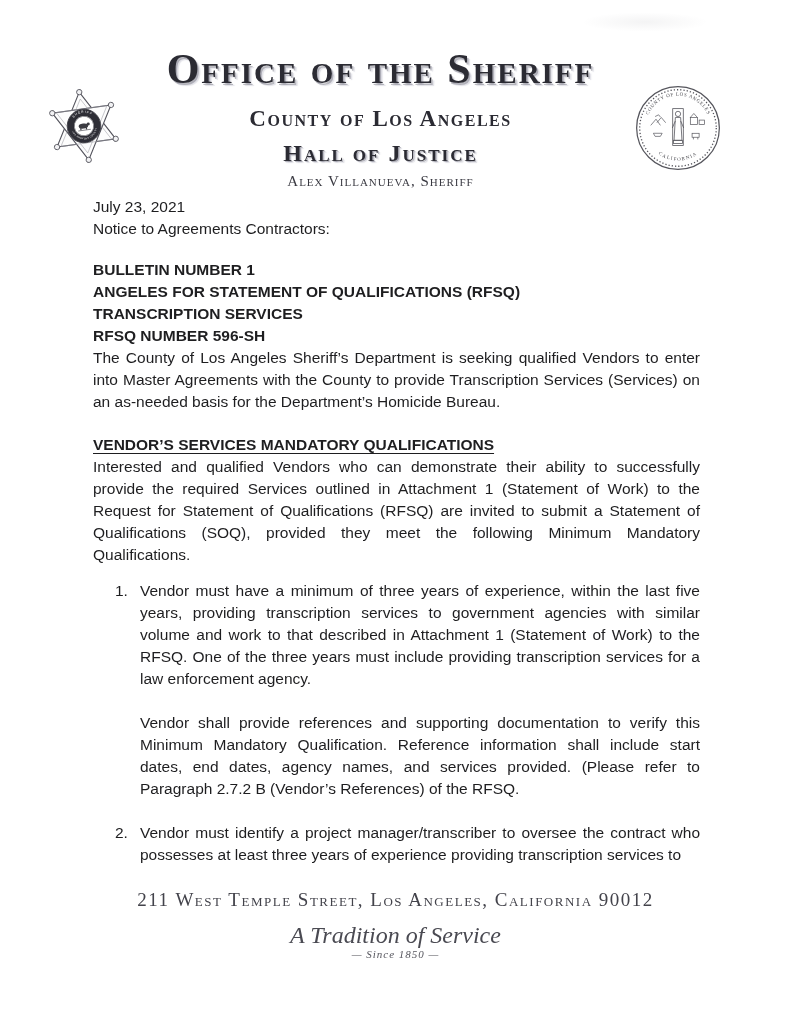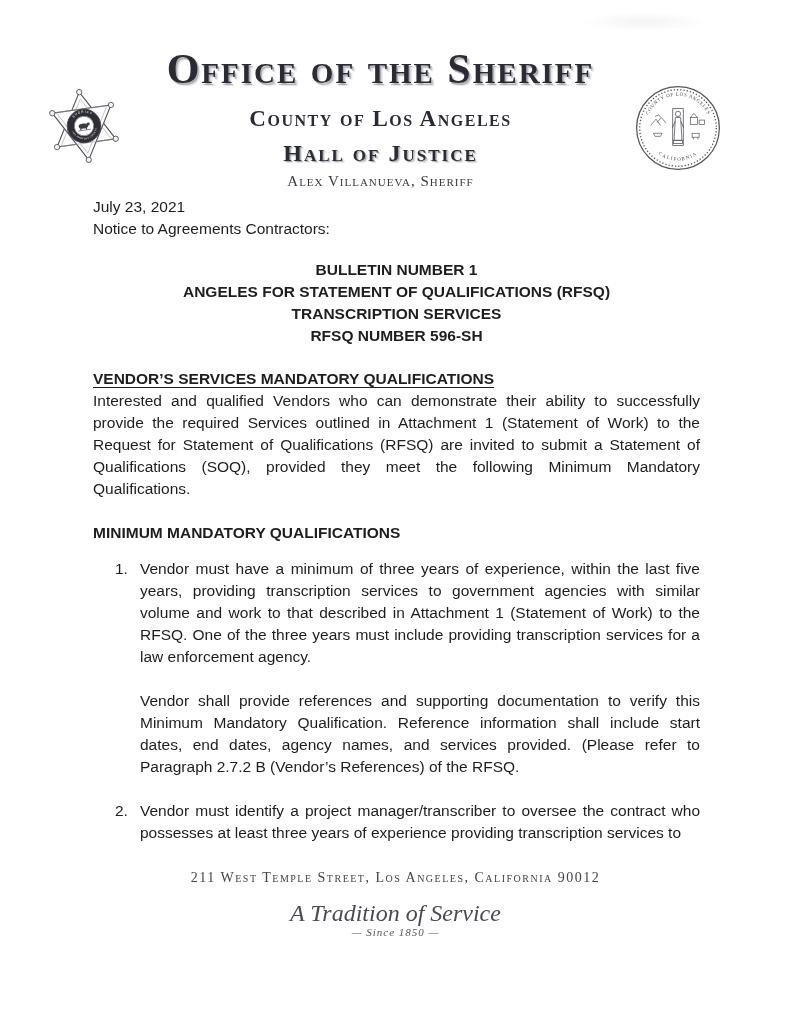--- a/index.html
+++ b/index.html
@@ -33,41 +33,41 @@
   }
   .sheriff-line{
     margin-top:7px;font-size:15px;line-height:16px;font-variant:small-caps;letter-spacing:1px;color:#3a3a42;
   }
 
   
   .body{padding:0 91px 0 93px;font-size:15.5px;line-height:22px;}
   .body p{margin:0;}
   .date{margin:0;}
   .salutation{margin-top:69px;}
-  .bulletin{margin-top:19px;text-align:center;font-weight:bold;}
+  .bulletin{margin-top:19px;text-align:left;font-weight:bold;}
   .bulletin div{line-height:22px;}
   .sec-head{margin:0;font-size:15.5px;line-height:22px;font-weight:bold;}
   .sec-head.underline{text-decoration:underline;text-underline-offset:3px;}
   .h-intro{margin-top:11px;}
   .p-body{text-align:justify;text-align-last:left;}
   .p-intro{margin-top:17px;}
   .h-vendor{margin-top:21px;}
   .p-vendor{margin-top:17px;}
   .h-min{margin-top:22px;}
   .mmq-list{margin:14px 0 0 22px;padding:0;list-style:none;}
   .mmq-item{display:flex;margin-top:22px;}
   .mmq-item:first-child{margin-top:14px;}
   .mmq-num{flex:0 0 25px;}
   .mmq-body{flex:1;}
   .mmq-body p{text-align:justify;text-align-last:left;}
   .mmq-body p + p{margin-top:22px;}
 
   
   .page-footer{margin-top:24px;text-align:center;font-family:"Liberation Serif", serif;color:#3e3e46;}
-  .footer-address{font-size:14px;line-height:20px;font-variant:small-caps;letter-spacing:1.5px;color:#43434b;}
+  .footer-address{font-size:19px;line-height:20px;font-variant:small-caps;letter-spacing:1.5px;color:#43434b;}
   .footer-tagline{margin-top:12px;font-style:italic;font-size:24px;line-height:26px;color:#4a4a52;}
   .footer-since{font-style:italic;font-size:11px;line-height:12px;color:#55555d;letter-spacing:1px;}
 </style>
 </head>
 <body>
 
 <div class="page">
 
   <header class="letterhead">
 
@@ -158,25 +158,25 @@
 
     <p class="salutation">Notice to Agreements Contractors:</p>
 
     <div class="bulletin">
       <div>BULLETIN NUMBER 1</div>
       <div>ANGELES FOR STATEMENT OF QUALIFICATIONS (RFSQ)</div>
       <div>TRANSCRIPTION SERVICES</div>
       <div>RFSQ NUMBER 596-SH</div>
     </div>
 
+    <p class="p-body p-intro">The County of Los Angeles Sheriff’s Department is seeking qualified Vendors to enter into Master Agreements with the County to provide Transcription Services (Services) on an as-needed basis for the Department’s Homicide Bureau.</p>
 
     <h2 class="sec-head underline h-vendor">VENDOR’S SERVICES MANDATORY QUALIFICATIONS</h2>
     <p class="p-body p-vendor">Interested and qualified Vendors who can demonstrate their ability to successfully provide the required Services outlined in Attachment 1 (Statement of Work) to the Request for Statement of Qualifications (RFSQ) are invited to submit a Statement of Qualifications (SOQ), provided they meet the following Minimum Mandatory Qualifications.</p>
 
-    <h3 class="sec-head h-min">MINIMUM MANDATORY QUALIFICATIONS</h3>
 
     <ol class="mmq-list">
       <li class="mmq-item">
         <span class="mmq-num">1.</span>
         <div class="mmq-body">
           <p>Vendor must have a minimum of three years of experience, within the last five years, providing transcription services to government agencies with similar volume and work to that described in Attachment 1 (Statement of Work) to the RFSQ.  One of the three years must include providing transcription services for a law enforcement agency.</p>
           <p>Vendor shall provide references and supporting documentation to verify this Minimum Mandatory Qualification.  Reference information shall include start dates, end dates, agency names, and services provided.  (Please refer to Paragraph 2.7.2 B (Vendor’s References) of the RFSQ.</p>
         </div>
       </li>
       <li class="mmq-item">

